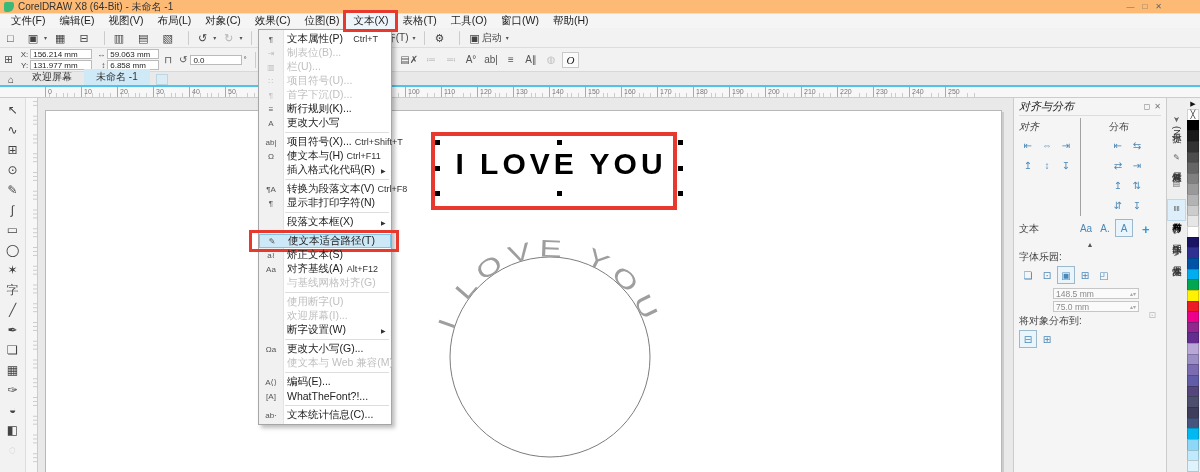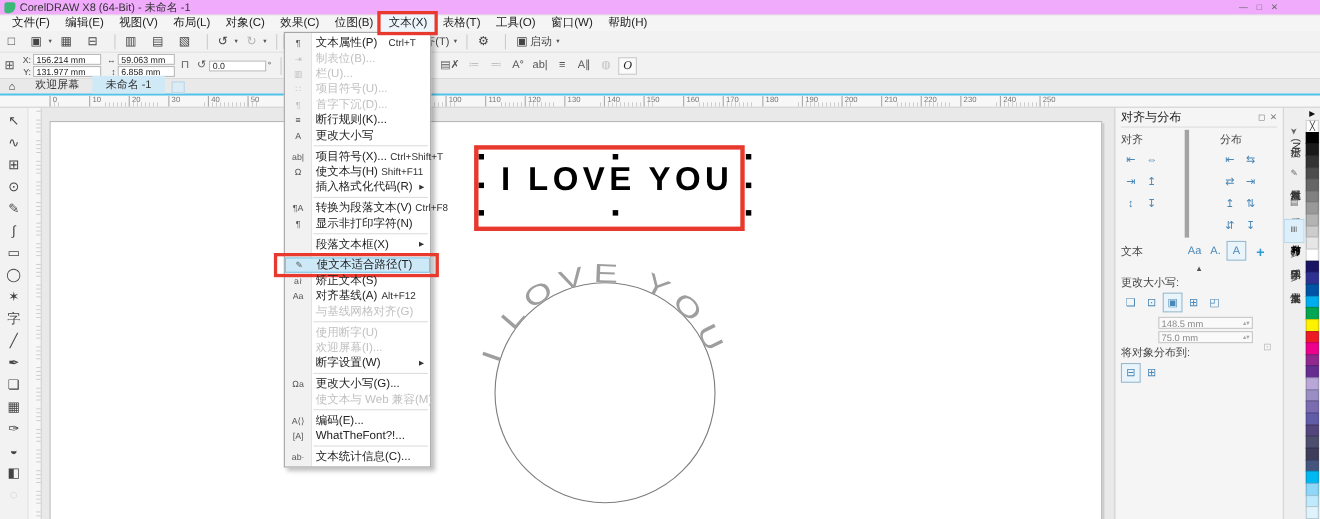--- a/index.html
+++ b/index.html
@@ -3,21 +3,21 @@
 <meta charset="utf-8">
 <style>
   :root{
     --red:#e8392e; --hl:#cde8f7; --accent:#29abe2;
   }
   *{box-sizing:border-box; margin:0; padding:0;}
   html,body{width:1200px;height:472px;overflow:hidden;}
   body{font-family:"Liberation Sans","DejaVu Sans",sans-serif;font-size:11px;background:#f0f0f0;position:relative;color:#222;}
 
   
-  .titlebar{height:14px;background:#f0abfc;display:flex;align-items:center;padding:0 4px;border-bottom:1px solid #e2e2e2;}
+  .titlebar{height:14px;background:#fdba74;display:flex;align-items:center;padding:0 4px;border-bottom:1px solid #e2e2e2;}
   .appicon{width:10px;height:10px;background:#3cb878;border-radius:2px 2px 6px 2px;margin-right:4px;flex:none;}
   .titletext{font-size:10px;color:#333;white-space:nowrap;}
   .wincontrols{margin-left:auto;display:flex;gap:8px;margin-right:34px;}
   .winbtn{font-size:8px;color:#666;line-height:12px;}
 
   
   .menubar{height:14px;background:#f5f5f5;display:flex;align-items:center;padding-left:4px;position:relative;z-index:30;}
   .menu-item{padding:1px 7px;font-size:10.5px;color:#222;white-space:nowrap;position:relative;}
   .menu-item.boxed{background:#eef6fc;outline:3px solid var(--red);outline-offset:0px;z-index:40;}
 
@@ -95,24 +95,24 @@
   .mi-short{font-size:9px;color:#333;padding:0 3px;white-space:nowrap;}
   .mi-arrow{width:8px;font-size:6px;color:#333;}
   .mi.disabled .mi-label,.mi.disabled .mi-short,.mi.disabled .mi-icon{color:#c0c0c0;}
   .mi.sep{height:5px;padding:0;}
   .mi.sep::after{content:"";position:absolute;left:26px;right:2px;top:2px;border-top:1px solid #ddd;}
   .mi.hilite{background:var(--hl);border:1px solid #7fc5e8;}
   .mi.hilite::after{content:"";position:absolute;left:-11px;right:-9px;top:-5px;bottom:-5px;border:3px solid var(--red);pointer-events:none;}
 
   
   .docker{width:153px;background:#f5f5f5;border-left:1px solid #ccc;font-size:10.5px;color:#333;position:relative;padding:0 5px;}
-  .dk-title{display:flex;align-items:center;height:18px;font-size:11px;color:#222;border-bottom:1px solid #ddd;margin-bottom:2px;}
+  .dk-title{display:flex;align-items:center;height:18px;font-size:11px;color:#222;border-bottom:1px solid #ddd;margin-bottom:2px;font-style:italic;}
   .dk-title .dk-ctl{margin-left:auto;display:flex;gap:4px;font-size:8px;color:#777;}
   .dk-cols{display:flex;}
-  .dk-col-a{width:62px;border-right:4px solid #a3a3a3;padding-right:4px;}
+  .dk-col-a{width:62px;border-right:1px solid #a3a3a3;padding-right:4px;font-style:italic;}
   .dk-col-d{flex:1;padding-left:5px;margin-left:23px;}
   .dk-sec-label{font-size:10px;color:#444;margin:2px 0;}
   .dk-icons{display:flex;flex-wrap:wrap;}
   .dk-btn{width:18px;height:18px;text-align:center;line-height:17px;font-size:10px;color:#4a88b8;border:1px solid transparent;margin:0 1px 2px 0;}
   .dk-btn.active{border-color:#9bb9cd;background:#eaf4fb;}
   .dk-textrow{display:flex;align-items:center;margin-top:3px;}
   .dk-textrow .dk-sec-label{width:58px;}
   .dk-plus{color:#2e9bd6;font-size:13px;font-weight:bold;margin-left:8px;}
   .dk-collapse{text-align:center;font-size:7px;color:#555;margin:2px 0;}
   .dk-inputs{margin:2px 0 2px 34px;}
@@ -486,21 +486,21 @@
       <span class="dk-sec-label">文本</span>
       <span class="dk-icons">
 
       <span class="dk-btn">Aa</span>
           <span class="dk-btn">A.</span>
           <span class="dk-btn active">A</span>
         </span>
       <span class="dk-plus">+</span>
     </div>
     <div class="dk-collapse">▲</div>
-    <div class="dk-sec-label">更改大小写:</div>
+    <div class="dk-sec-label">字体乐园:</div>
     <div class="dk-icons">
 
     <span class="dk-btn">❏</span>
         <span class="dk-btn">⊡</span>
         <span class="dk-btn active">▣</span>
         <span class="dk-btn">⊞</span>
         <span class="dk-btn">◰</span>
       </div>
     <div class="dk-inputs">
       <div class="dk-input">
@@ -657,21 +657,21 @@
     <div class="mi">
       <span class="mi-icon">ab|</span>
       <span class="mi-label">项目符号(X)...</span>
       <span class="mi-short">Ctrl+Shift+T</span>
       <span class="mi-arrow"></span>
     </div>
 
     <div class="mi">
       <span class="mi-icon">Ω</span>
       <span class="mi-label">使文本与(H)</span>
-      <span class="mi-short">Shift+F11</span>
+      <span class="mi-short">Ctrl+F11</span>
       <span class="mi-arrow"></span>
     </div>
 
     <div class="mi">
       <span class="mi-icon"></span>
       <span class="mi-label">插入格式化代码(R)</span>
       <span class="mi-short"></span>
       <span class="mi-arrow">▶</span>
     </div>
 

